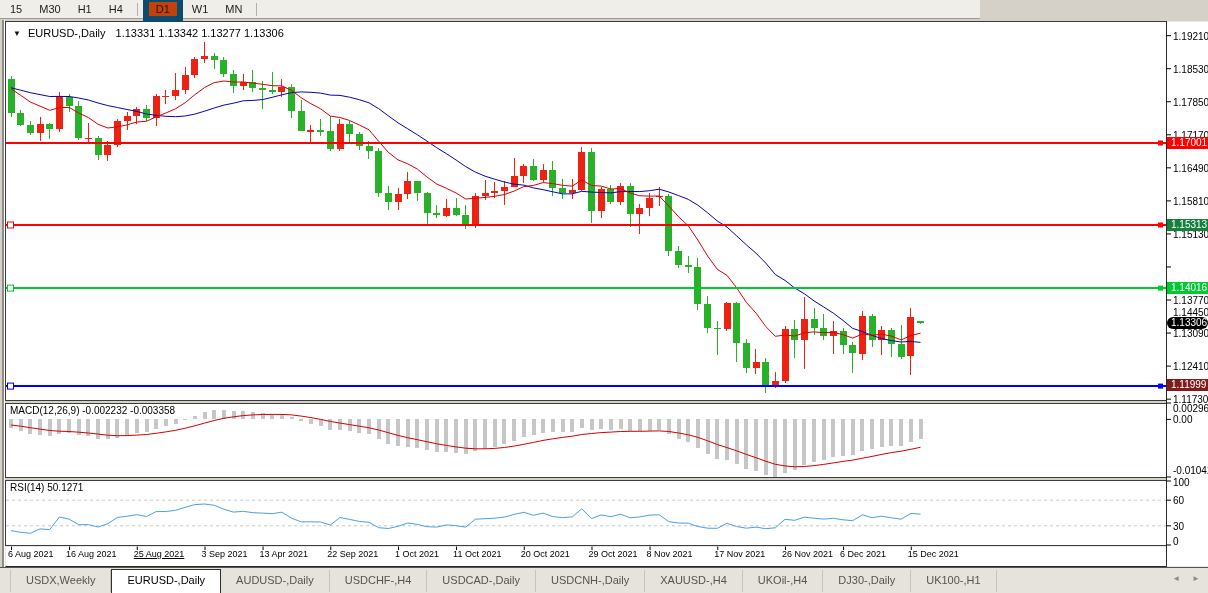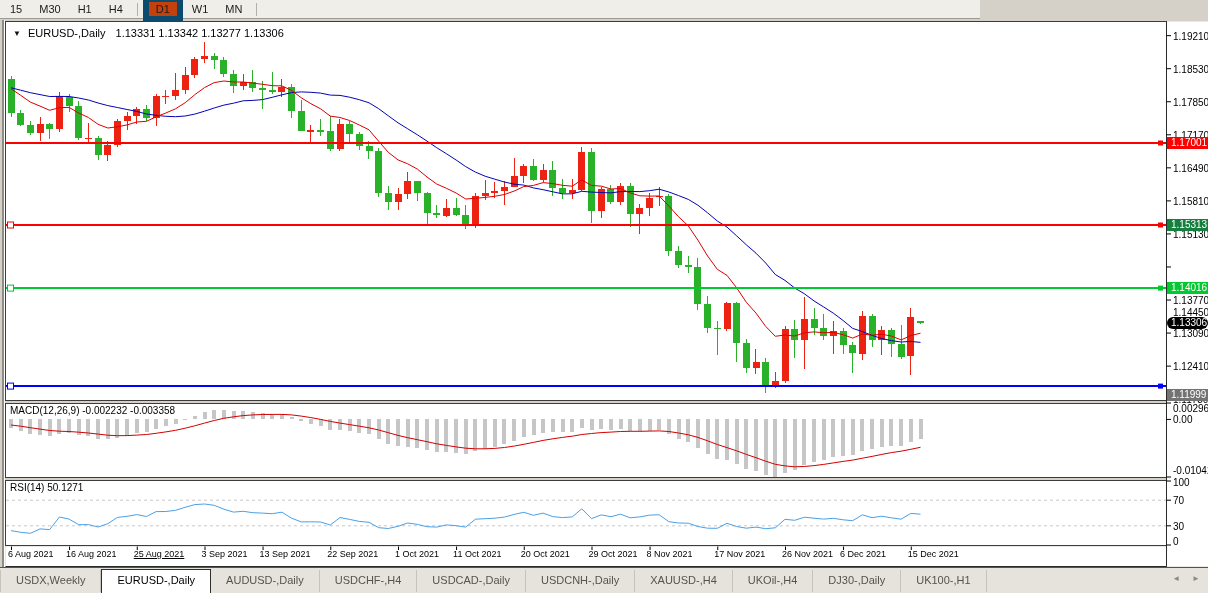--- a/index.html
+++ b/index.html
@@ -14,21 +14,21 @@
   #overlay{position:absolute;left:0;top:0;width:1208px;height:593px;z-index:3;pointer-events:none;}
   .axlab{position:absolute;font-size:10px;line-height:9px;color:#000;white-space:nowrap;}
   .datelab{position:absolute;top:549px;font-size:9px;line-height:10px;color:#000;white-space:nowrap;}
   .tag{position:absolute;left:1167px;width:41px;height:12px;color:#fff;font-size:10px;line-height:12px;padding-left:4px;box-sizing:border-box;white-space:nowrap;}
   #title{position:absolute;left:13px;top:27px;font-size:11px;color:#000;z-index:4;white-space:nowrap;}
   #title .arrow{font-size:8px;margin-right:7px;vertical-align:1px;color:#111;}
   #title .nums{margin-left:10px;}
   .paneLabel{position:absolute;left:10px;font-size:10px;color:#000;z-index:4;white-space:nowrap;}
   #macdLabel{top:405px;}
   #rsiLabel{top:482px;}
-  #tabs{position:absolute;left:0;top:567px;width:1208px;height:26px;background:#e6e3dc;border-top:1px solid #55554f;display:flex;align-items:stretch;box-sizing:border-box;z-index:5;}
+  #tabs{position:absolute;left:0;top:567px;width:1208px;height:26px;background:#e6e3dc;border-top:1px solid #55554f;display:flex;align-items:stretch;padding-left:10px;box-sizing:border-box;z-index:5;}
   .tab{font-size:11px;color:#55534e;padding:4px 15px 0 15px;height:18px;margin-top:2px;border-right:1px solid #c6c3bb;cursor:default;white-space:nowrap;}
   .tab:first-child{border-left:1px solid #c6c3bb;}
   .tab.active{background:#ffffff;border:1px solid #2f2f2b;border-bottom:none;color:#000;margin-top:1px;height:22px;padding-top:4px;}
   #tabscroll{position:absolute;right:8px;top:574px;display:flex;gap:12px;font-size:8px;color:#8b8b85;z-index:6;}
   #tabscroll span{cursor:default;}
 </style>
 </head>
 <body>
 
 <div id="root">
@@ -408,34 +408,34 @@
       <div class="axlab" style="left: 1173px; top: 196.882px; position: absolute;">1.15810</div>
       <div class="axlab" style="left: 1173px; top: 229.929px; position: absolute;">1.15130</div>
       <div class="axlab" style="left: 1173px; top: 264px; position: absolute; margin-top: 44px;">1.14450</div>
       <div class="axlab" style="left: 1173px; top: 296.025px; position: absolute;">1.13770</div>
       <div class="axlab" style="left: 1173px; top: 329.073px; position: absolute;">1.13090</div>
       <div class="axlab" style="left: 1173px; top: 362.121px; position: absolute;">1.12410</div>
       <div class="axlab" style="left: 1173px; top: 395.169px; position: absolute;">1.11730</div>
       <div class="tag" style="position: absolute; top: 136.999px; background: rgb(254, 0, 0);">1.17001</div>
       <div class="tag" style="position: absolute; top: 219.036px; background: #15803d;">1.15313</div>
       <div class="tag" style="position: absolute; top: 282.07px; background: rgb(0, 202, 46);">1.14016</div>
-      <div class="tag" style="position: absolute; top: 389px; background: #737373;">1.11999</div>
+      <div class="tag" style="position: absolute; top: 379px; background: #7f1d1d;">1.11999</div>
       <div class="tag" style="position: absolute; top: 316.576px; background: rgb(0, 0, 0); border-radius: 6px;">1.13306</div>
       <div class="axlab" style="left: 1173px; top: 404px; position: absolute;">0.002966</div>
       <div class="axlab" style="left: 1173px; top: 415.397px; position: absolute;">0.00</div>
       <div class="axlab" style="left: 1173px; top: 466px; position: absolute;">-0.01042</div>
       <div class="axlab" style="left: 1173px; top: 478px; position: absolute;">100</div>
-      <div class="axlab" style="left: 1173px; top: 496.2px; position: absolute;">70</div>
+      <div class="axlab" style="left: 1173px; top: 496.2px; position: absolute;">60</div>
       <div class="axlab" style="left: 1173px; top: 521.8px; position: absolute;">30</div>
       <div class="axlab" style="left: 1173px; top: 537px; position: absolute;">0</div>
       <div class="datelab" style="left: 8px; position: absolute;">6 Aug 2021</div>
       <div class="datelab" style="left: 66.05px; position: absolute;">16 Aug 2021</div>
       <div class="datelab" style="left: 133.775px; position: absolute; text-decoration: underline;">25 Aug 2021</div>
       <div class="datelab" style="left: 201.5px; position: absolute;">3 Sep 2021</div>
-      <div class="datelab" style="left: 259.55px; position: absolute;">13 Sep 2021</div>
+      <div class="datelab" style="left: 259.55px; position: absolute;">13 Apr 2021</div>
       <div class="datelab" style="left: 327.275px; position: absolute;">22 Sep 2021</div>
       <div class="datelab" style="left: 395px; position: absolute;">1 Oct 2021</div>
       <div class="datelab" style="left: 453.05px; position: absolute;">11 Oct 2021</div>
       <div class="datelab" style="left: 520.775px; position: absolute;">20 Oct 2021</div>
       <div class="datelab" style="left: 588.5px; position: absolute;">29 Oct 2021</div>
       <div class="datelab" style="left: 646.55px; position: absolute;">8 Nov 2021</div>
       <div class="datelab" style="left: 714.275px; position: absolute;">17 Nov 2021</div>
       <div class="datelab" style="left: 782px; position: absolute; text-align: center;">26 Nov 2021</div>
       <div class="datelab" style="left: 840.05px; position: absolute;">6 Dec 2021</div>
       <div class="datelab" style="left: 907.775px; position: absolute;">15 Dec 2021</div>

